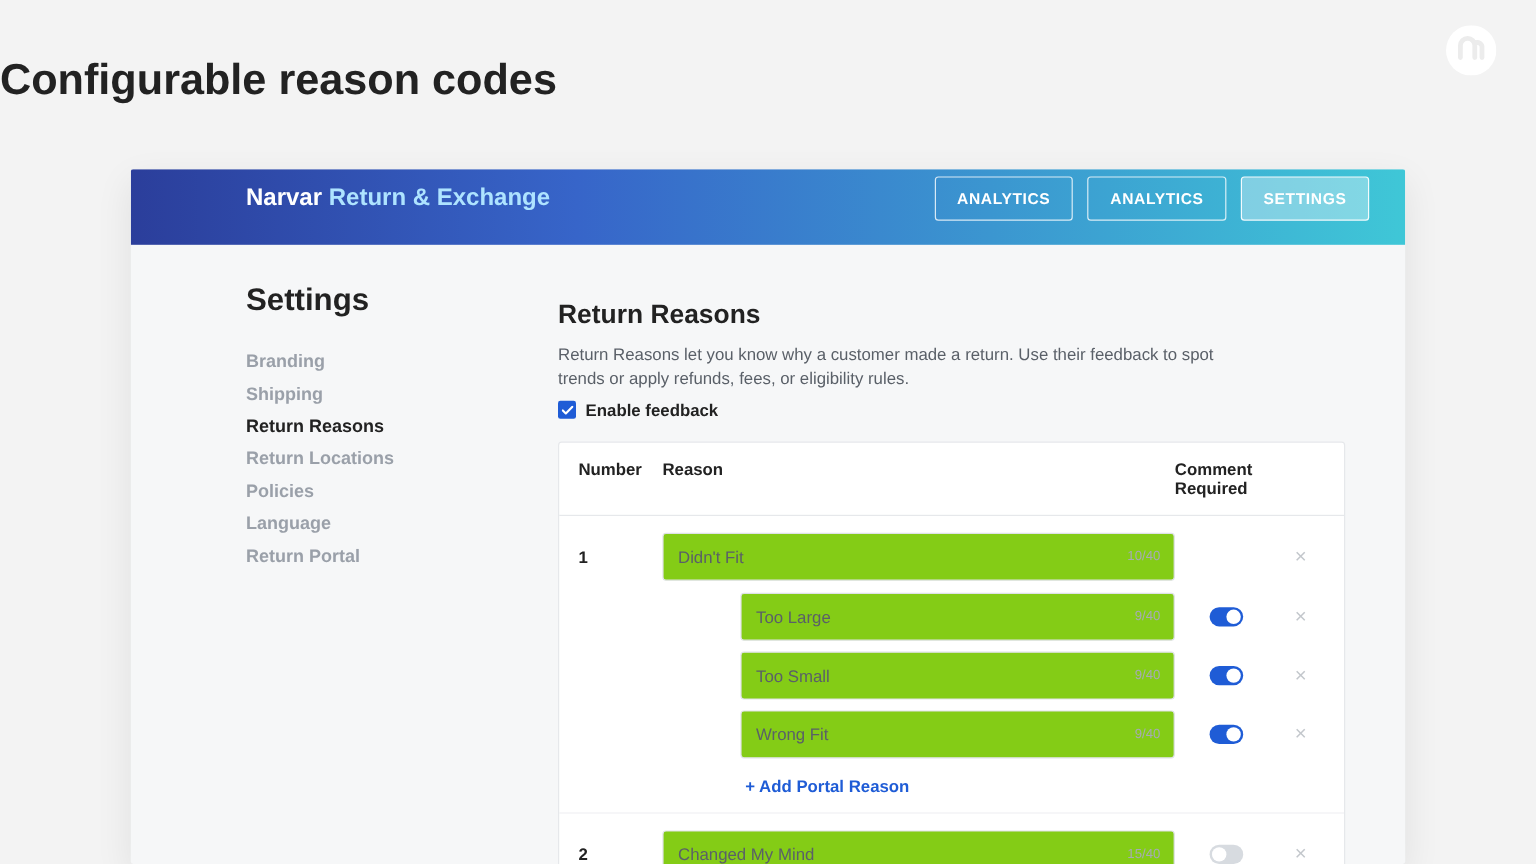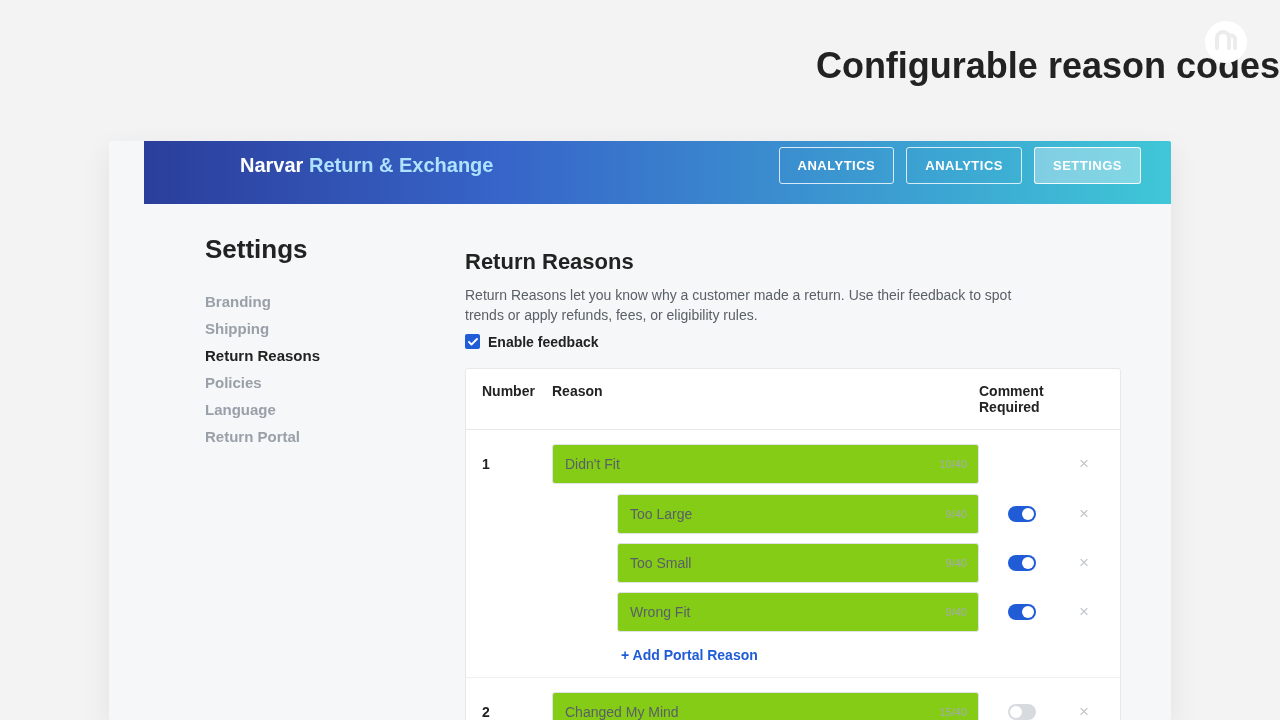--- a/index.html
+++ b/index.html
@@ -5,21 +5,21 @@
 * { margin: 0; padding: 0; box-sizing: border-box; }
 body {
   font-family: -apple-system, BlinkMacSystemFont, "Segoe UI", Helvetica, Arial, sans-serif;
   background: #f3f3f3;
   width: 1280px;
   height: 720px;
   overflow: hidden;
   position: relative;
 }
 .page-title {
-  text-align: right;
+  text-align: left;
   font-size: 36px;
   font-weight: 700;
   color: #222;
   padding-top: 45px;
 }
 .logo-mark {
   position: absolute;
   top: 18px;
   right: 30px;
   width: 48px;
@@ -39,21 +39,20 @@
   border-radius: 2px;
   overflow: hidden;
 }
 .app-header {
   height: 63px;
   background: linear-gradient(90deg, #2b3e9b 0%, #3765c9 35%, #3fc7d7 100%);
   display: flex;
   align-items: center;
   padding: 0 30px 15px 96px;
   justify-content: space-between;
-  margin-left: 35px;
 }
 .brand { font-size: 20px; font-weight: 700; }
 .brand .b1 { color: #fff; }
 .brand .b2 { color: #aee3ff; }
 .nav-tabs { display: flex; gap: 12px; }
 .nav-tab {
   border: 1.5px solid rgba(255,255,255,0.8);
   color: #fff;
   font-size: 13px;
   font-weight: 700;
@@ -152,20 +151,21 @@
       <div class="nav-tab active">SETTINGS</div>
     </div>
   </div>
 
   <div class="app-body">
     <aside class="sidebar">
       <div class="sidebar-title">Settings</div>
       <div class="side-item">Branding</div>
       <div class="side-item">Shipping</div>
       <div class="side-item active">Return Reasons</div>
+      <div class="side-item">Return Locations</div>
       <div class="side-item">Policies</div>
       <div class="side-item">Language</div>
       <div class="side-item">Return Portal</div>
     </aside>
 
     <main class="main">
       <div class="section-title">Return Reasons</div>
       <div class="section-desc">Return Reasons let you know why a customer made a return. Use their feedback to spot trends or apply refunds, fees, or eligibility rules.</div>
 
       <div class="enable-row">

